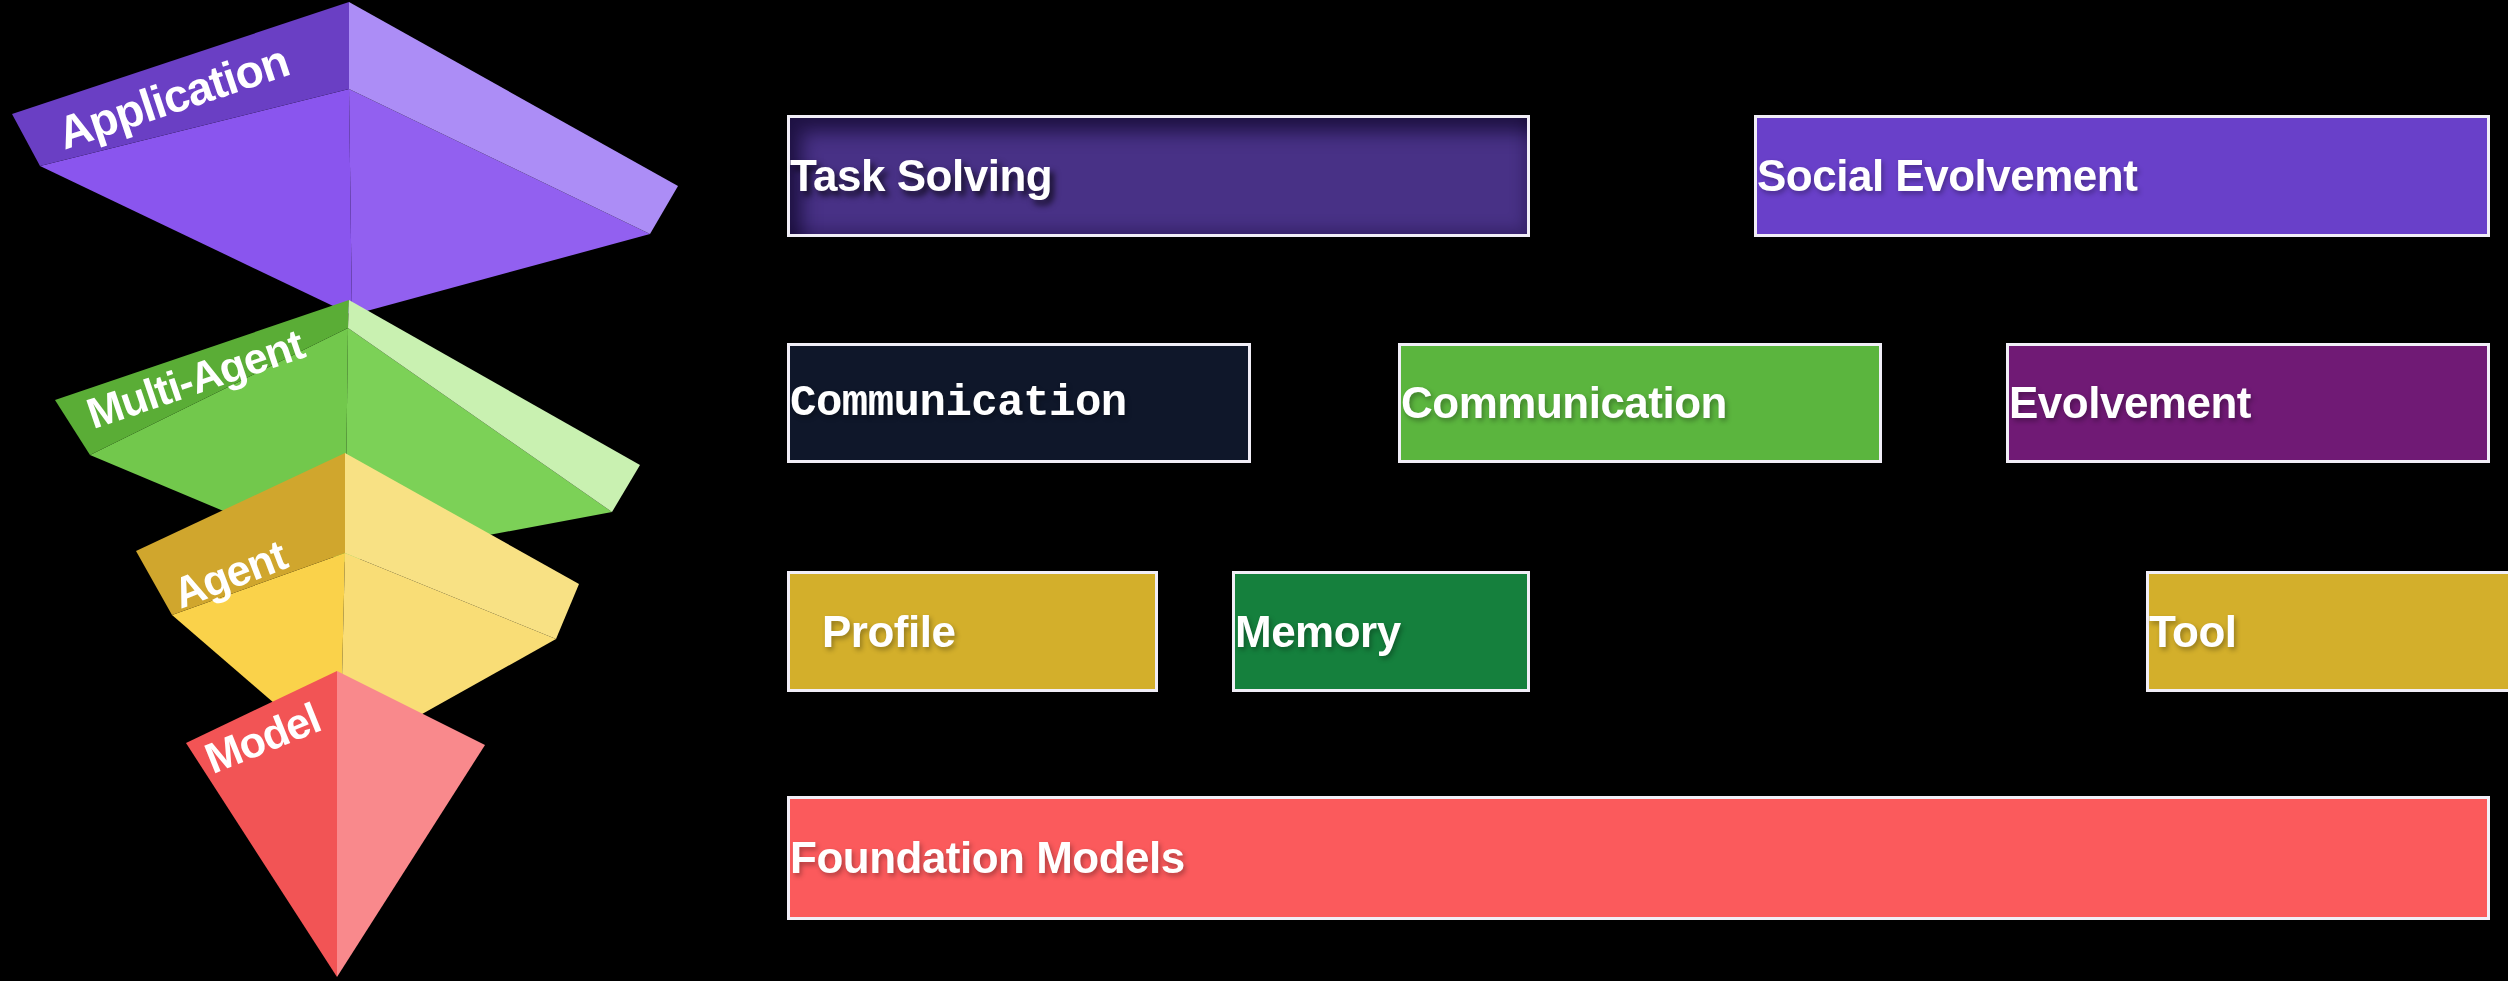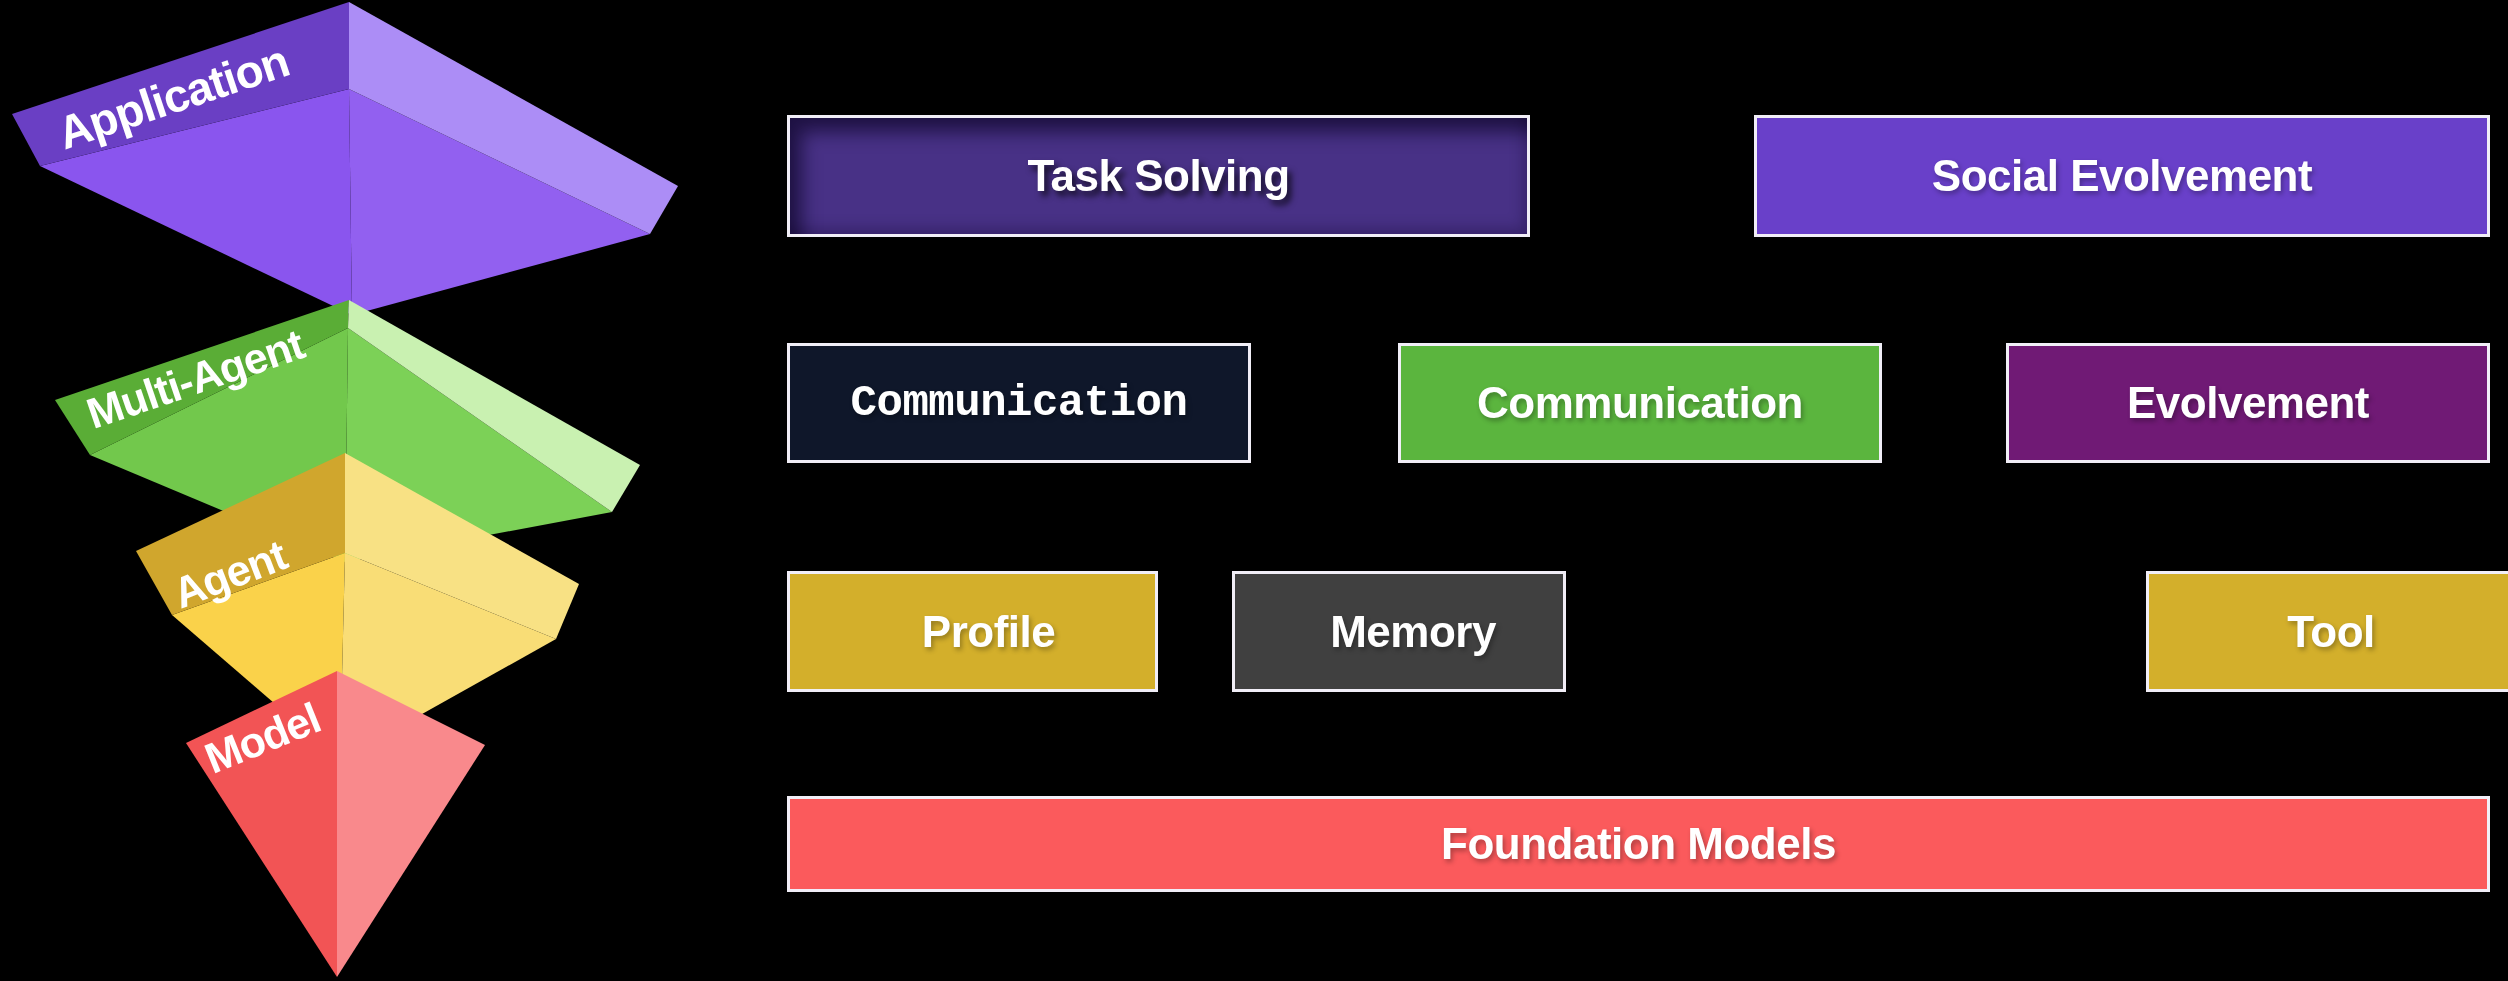--- a/index.html
+++ b/index.html
@@ -25,21 +25,21 @@
     fill: #ffffff;
     text-anchor: middle;
     letter-spacing: -1px;
   }
   .box {
     position: absolute;
     box-sizing: border-box;
     border: 3px solid #f1eef7;
     display: flex;
     align-items: center;
-    justify-content: center;
+    justify-content: flex-start;
   }
   .box-label {
     color: #ffffff;
     font-weight: 700;
     font-size: 44px;
     letter-spacing: -0.5px;
     text-shadow: 2px 3px 5px rgba(0,0,0,0.30);
     white-space: nowrap;
   }
   .box-task-solving {
@@ -101,24 +101,24 @@
   <div class="box" style="left: 1398px; top: 343px; width: 484px; height: 120px; background-color: rgb(91, 181, 62); border-color: rgb(241, 238, 247);">
     <span class="box-label">Communication</span>
   </div>
   <div class="box" style="left: 2006px; top: 343px; width: 484px; height: 120px; background-color: #701a75; border-color: rgb(241, 238, 247);">
     <span class="box-label">Evolvement</span>
   </div>
 
   <div class="box" style="left: 787px; top: 571px; width: 371px; height: 121px; background-color: rgb(211, 175, 43); border-color: rgb(241, 238, 247); padding-left: 32px;">
     <span class="box-label">Profile</span>
   </div>
-  <div class="box" style="left: 1232px; top: 571px; width: 334px; height: 121px; background-color: #404040; border-color: rgb(241, 238, 247); padding-left: 28px;">
+  <div class="box" style="left: 1232px; top: 571px; width: 298px; height: 121px; background-color: #15803d; border-color: rgb(241, 238, 247);">
     <span class="box-label">Memory</span>
   </div>
   <div class="box" style="left: 2122px; top: 571px; width: 370px; height: 121px; background-color: rgb(211, 175, 43); border-color: rgb(241, 238, 247); margin-left: 24px;">
     <span class="box-label">Tool</span>
   </div>
 
-  <div class="box" style="left: 787px; top: 796px; width: 1703px; height: 96px; background-color: rgb(251, 90, 92); border-color: rgb(241, 238, 247);">
+  <div class="box" style="left: 787px; top: 796px; width: 1703px; height: 124px; background-color: rgb(251, 90, 92); border-color: rgb(241, 238, 247);">
     <span class="box-label">Foundation Models</span>
   </div>
 
 </div>
 
 </body></html>

